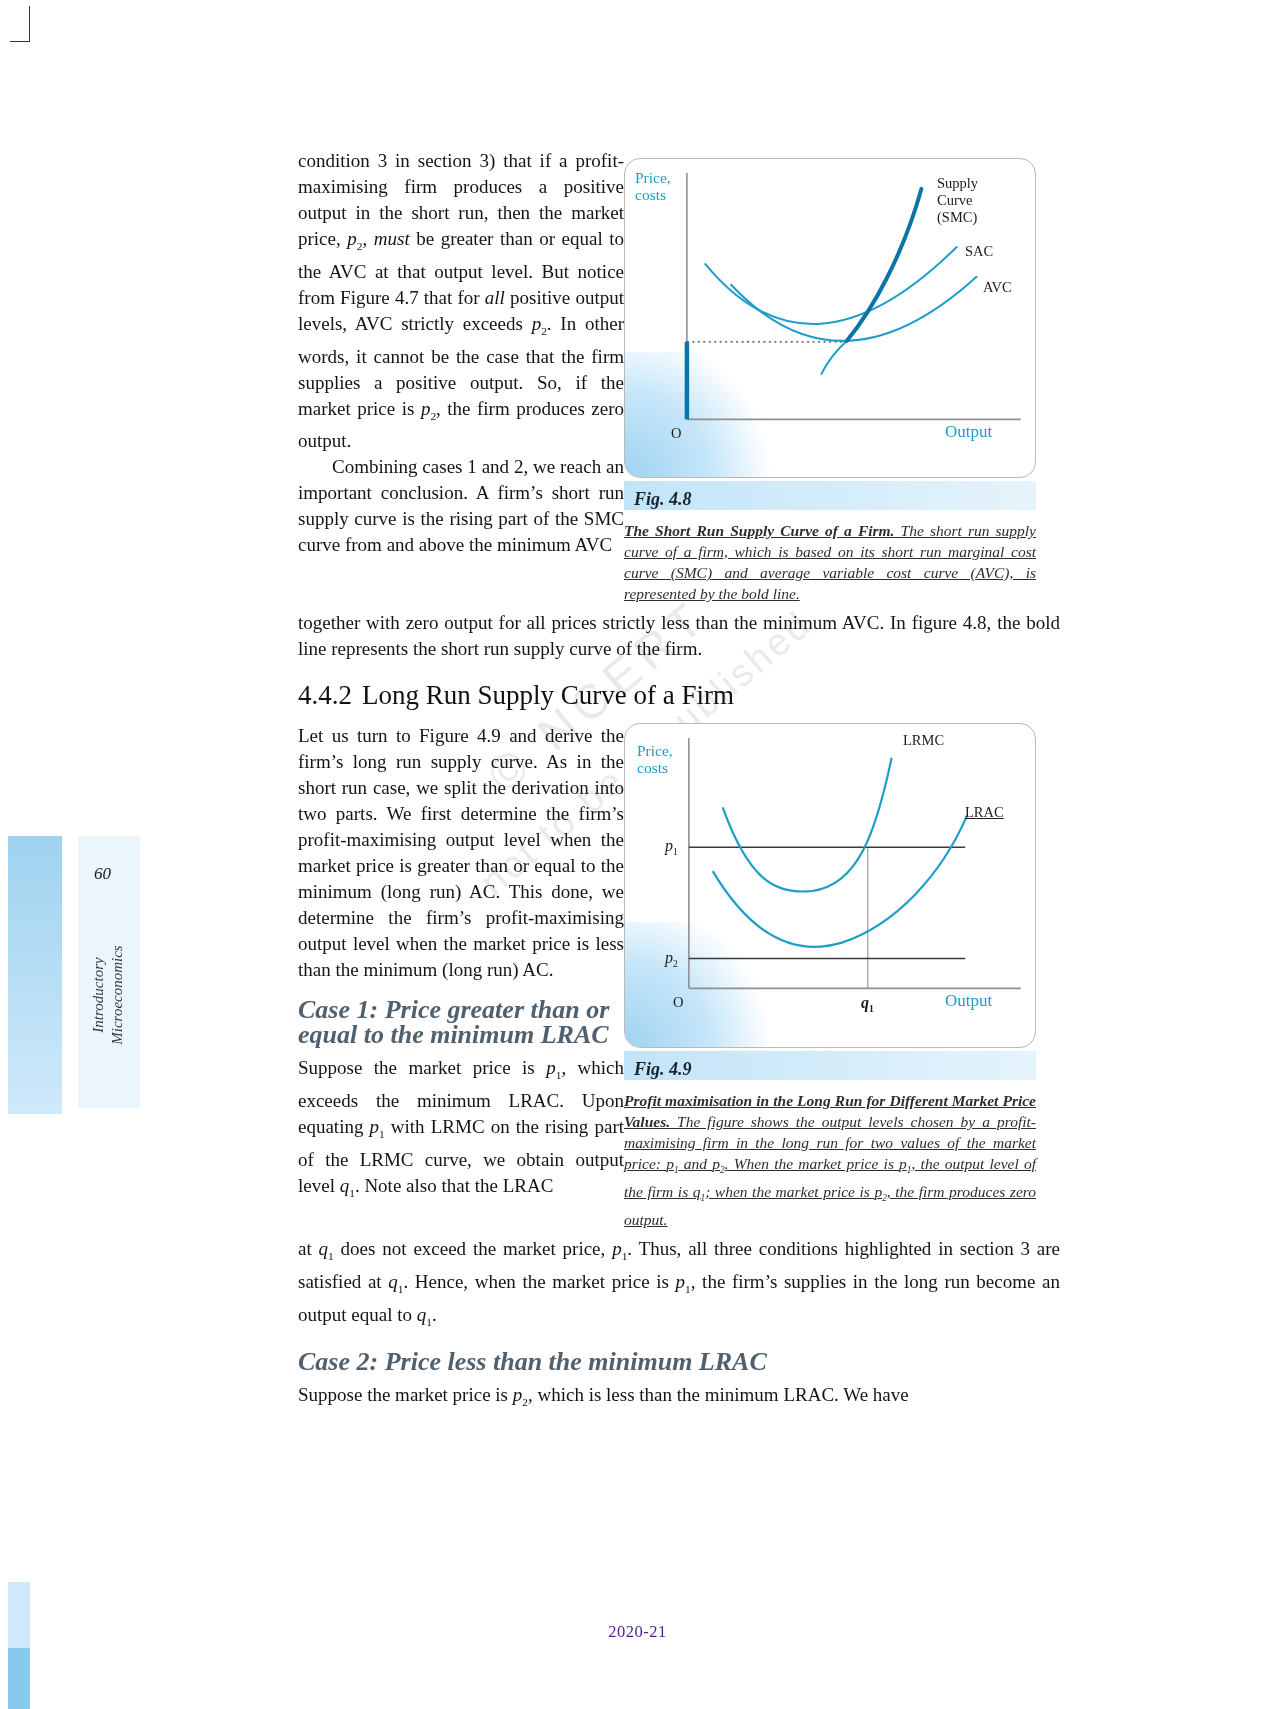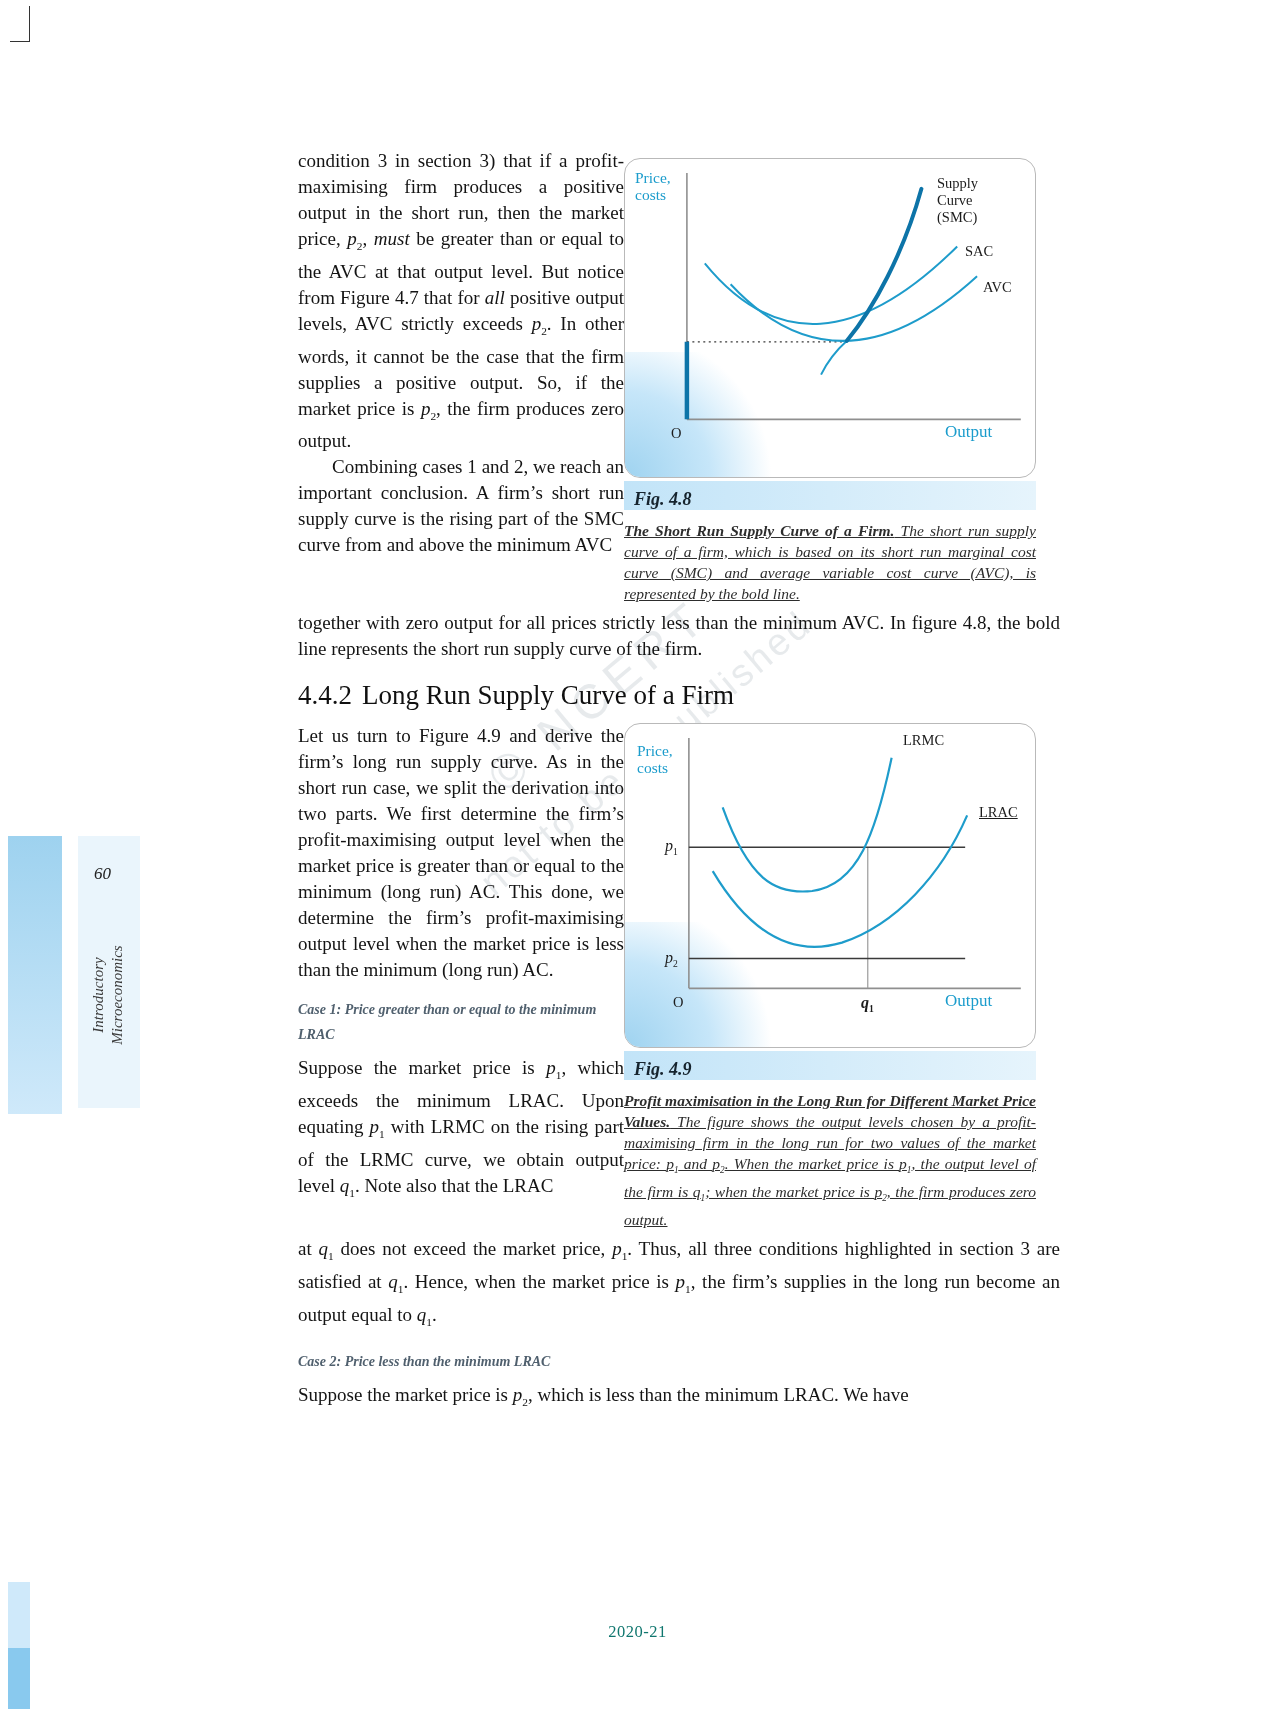--- a/index.html
+++ b/index.html
@@ -40,21 +40,21 @@
 
   p.body { font-size:19px; line-height:26px; text-align:justify; color:#141414; }
   p.indent { text-indent:34px; }
   p.wide { margin-top:6px; }
   em { font-style:italic; }
   sub { font-size:0.6em; }
   .var { font-style:italic; }
 
   h3.heading { margin:18px 0 12px 0; font-size:27px; font-weight:normal; color:#101010; }
   h3.heading .hnum { margin-right:10px; }
-  h4.case { font-size:14px; line-height:25px; font-weight:bold; font-style:italic;
+  h4.case { font-size:26px; line-height:25px; font-weight:bold; font-style:italic;
     color:#50606e; margin:14px 0 8px 0; }
 
   
   .figbox { position:relative; width:412px; background:#ffffff;
     border:1.2px solid #b9b9b9; border-radius:16px; overflow:hidden; }
   .figbox.f48 { height:320px; margin-top:10px; }
   .figbox.f49 { height:325px; }
   .fan { position:absolute; left:0; bottom:0; width:160px; height:125px;
     background:radial-gradient(circle at 0 100%, #9fd3f0 0%, #c6e6f9 42%, rgba(255,255,255,0) 72%); }
   .figbox svg { position:absolute; left:0; top:0; width:100%; height:100%; }
@@ -68,21 +68,21 @@
   .figband { margin-top:3px; width:100%; height:29px;
     background:linear-gradient(to right,#c2e4f8,#e6f4fc);
     display:flex; align-items:flex-end; padding-left:10px;
     font-weight:bold; font-style:italic; font-size:18px; color:#16242e; }
 
   p.caption { margin-top:10px; font-size:15.5px; line-height:21px; font-style:italic;
     text-align:justify; color:#2d2d2d;text-decoration:underline; }
   .caplead { font-weight:bold; }
 
   .footer { position:absolute; left:0; right:0; top:1622px; text-align:center;
-    font-size:16.5px; letter-spacing:0.5px; color:#0f766e; }
+    font-size:16.5px; letter-spacing:0.5px; color:#4c1d95; }
 </style>
 </head>
 <body>
 
 <div class="page">
 
   <div class="cropmark"></div>
 
   <div class="watermark">
     <div class="wm1">© NCERT</div>
@@ -165,21 +165,21 @@
             <path d="M64 124 H 342" stroke="#3a3a3a" stroke-width="1.6" fill="none"></path>
             <path d="M64 236 H 342" stroke="#3a3a3a" stroke-width="1.6" fill="none"></path>
             <path d="M98 84 C 124 156 150 172 188 168 C 234 162 252 110 268 34" stroke="#1e9ccb" stroke-width="2.2" fill="none"></path>
             <path d="M88 148 C 132 222 178 232 218 220 C 272 202 318 152 344 92" stroke="#1e9ccb" stroke-width="2.2" fill="none"></path>
           </svg>
           <div class="flabel cyan" style="left:12px; top:18px;">
             <span class="ln">Price,</span>
             <span class="ln">costs</span>
           </div>
           <div class="flabel" style="left:278px; top:8px;">LRMC</div>
-          <div class="flabel" style="left:354px; top:80px;text-decoration:underline;">LRAC</div>
+          <div class="flabel" style="left:340px; top:80px;text-decoration:underline;">LRAC</div>
           <div class="flabel plabel" style="left:40px; top:113px;">
             <span class="var">p</span><sub>1</sub>
           </div>
           <div class="flabel plabel" style="left:40px; top:225px;">
             <span class="var">p</span><sub>2</sub>
           </div>
           <div class="flabel" style="left:48px; top:270px;">O</div>
           <div class="flabel plabel" style="left:236px; top:270px;font-weight:bold;">
             <span class="var">q</span><sub>1</sub>
           </div>

